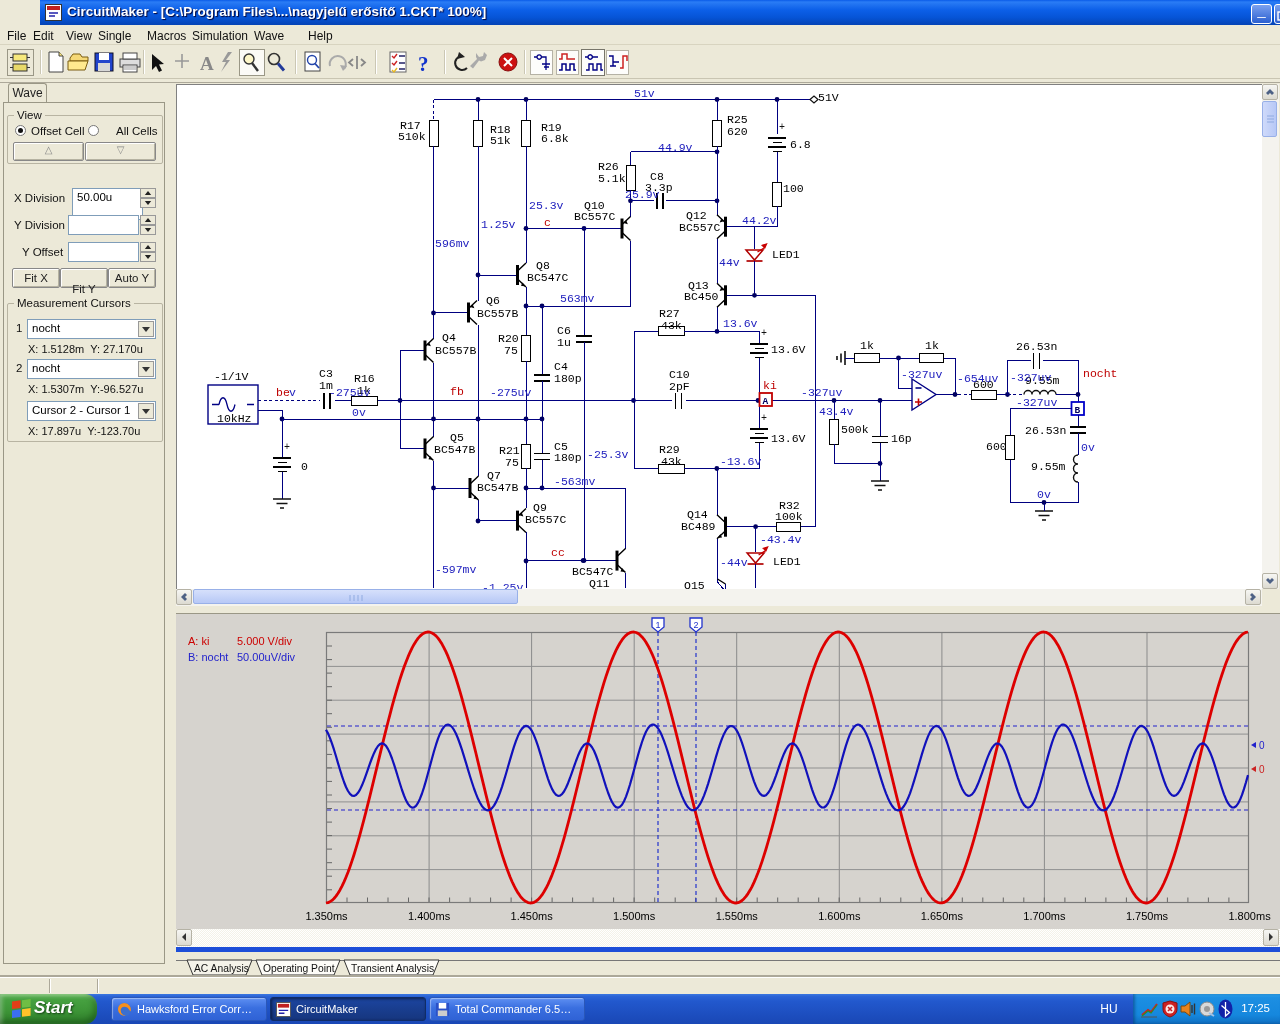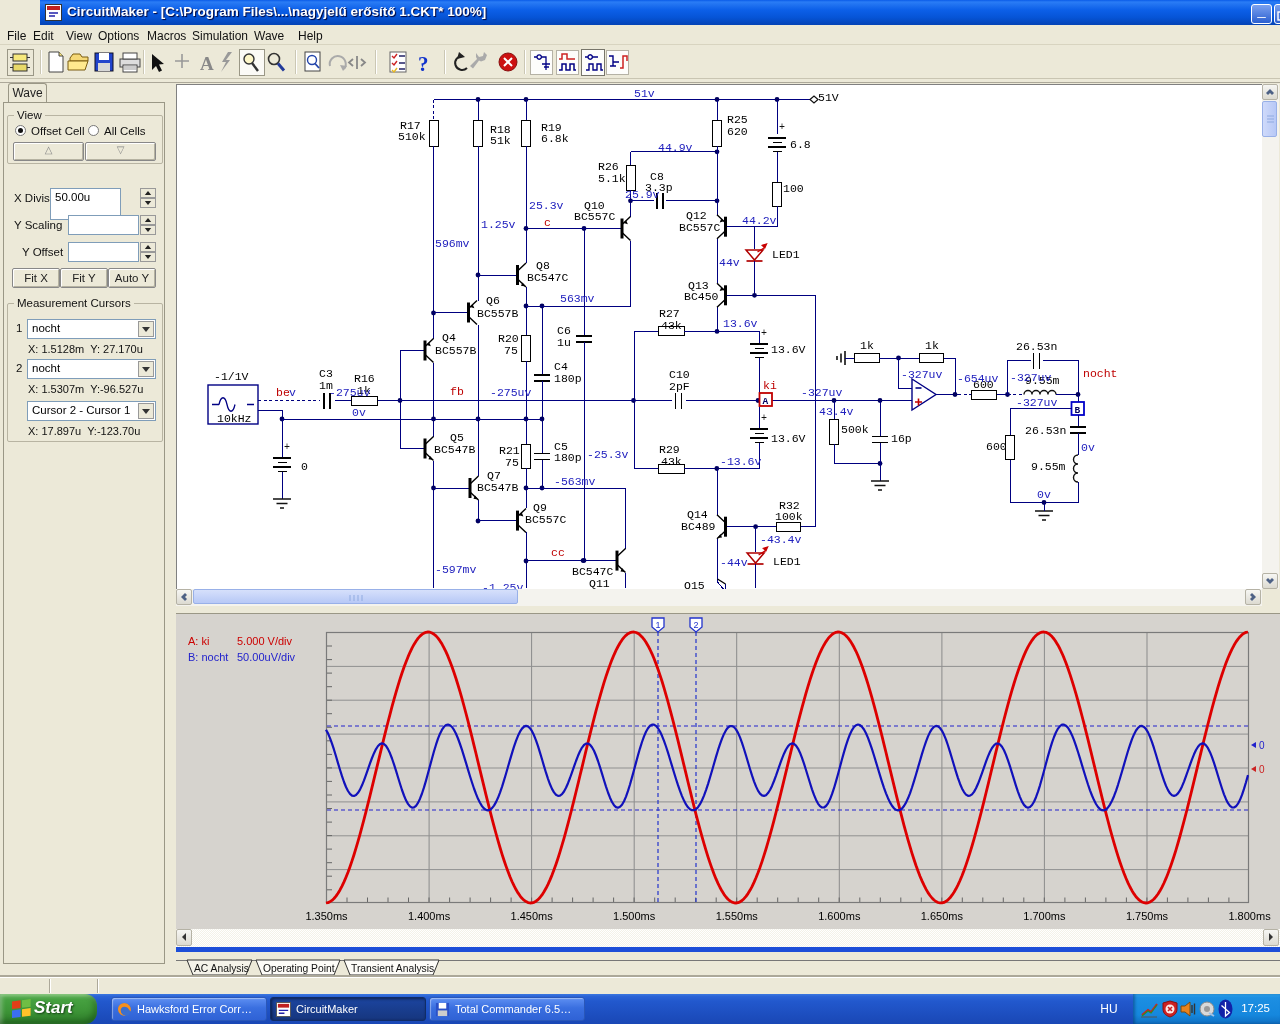--- a/index.html
+++ b/index.html
@@ -61,25 +61,25 @@
         <rect x="6" y="3" width="9" height="8" fill="none" stroke="#fff" stroke-width="1.4"></rect>
         <rect x="3" y="7" width="9" height="8" fill="#4a74d8" stroke="#fff" stroke-width="1.4"></rect>
       </svg></div>
   <div class="tbtn" style="left:1257px;background:linear-gradient(#f3a188,#dd4532 40%,#c03a20)">✕</div>
 </div>
 
 <div class="abs" id="menubar">
     <span style="left:7px">File</span>
     <span style="left:33px">Edit</span>
     <span style="left:66px">View</span>
-    <span style="left:98px">Options</span>
+    <span style="left:98px">Single</span>
     <span style="left:147px">Macros</span>
     <span style="left:192px">Simulation</span>
     <span style="left:254px">Wave</span>
-    <span style="left:298px">Help</span>
+    <span style="left:308px">Help</span>
   </div>
 
 <div class="abs" id="toolbar">
   <svg class="abs" style="left:0;top:0" width="1280" height="33">
 
     <rect x="7.5" y="3.5" width="26" height="26" fill="#ece9d8" stroke="#9a9786"></rect>
     <g>
         <rect x="13" y="8" width="14" height="7" fill="#f7e97c" stroke="#333"></rect>
         <rect x="13" y="18" width="14" height="7" fill="#e8d96a" stroke="#333"></rect>
         <path d="M10,11.5 h3 M10,21.5 h3 M27,11.5 h3 M27,21.5 h3" stroke="#333"></path>
@@ -164,50 +164,50 @@
 <div class="abs" id="lpanel">
   <div id="wavetab">Wave</div>
   <div id="pane"></div>
   <div class="grp" style="left:7px;top:32px;width:156px;height:49px">
       <div class="glab">View</div>
     </div>
   <div class="radio" style="left:15px;top:42px"></div>
     <div class="abs" style="left:18px;top:45px;width:5px;height:5px;border-radius:50%;background:#111"></div>
   <div class="lab" style="left:31px;top:42px">Offset Cell</div>
   <div class="radio" style="left:88px;top:42px"></div>
-  <div class="lab" style="left:104px;top:42px">All Cells</div>
+  <div class="lab" style="left:116px;top:42px">All Cells</div>
   <div class="btn" style="left:13px;top:59px;width:71px;height:19px"><span style="color:#888;font-size:10px">△</span></div>
   <div class="btn" style="left:85px;top:59px;width:71px;height:19px"><span style="color:#888;font-size:10px">▽</span></div>
 
   <div class="lab" style="left:14px;top:109px">X Division</div>
-  <div class="tbox" style="left:50px;top:105px;width:71px;height:32px">50.00u</div>
+  <div class="tbox" style="left:72px;top:105px;width:71px;height:32px">50.00u</div>
   <svg class="abs" style="left:140px;top:105px" width="16" height="20">
       <rect x="0.5" y="0.5" width="15" height="9" fill="#ece9d8" stroke="#999"></rect>
       <rect x="0.5" y="10.5" width="15" height="9" fill="#ece9d8" stroke="#999"></rect>
       <path d="M8,3 l3.2,4 h-6.4 z" fill="#222"></path>
       <path d="M8,17 l-3.2,-4 h6.4 z" fill="#222"></path>
     </svg>
-  <div class="lab" style="left:14px;top:136px">Y Scaling</div>
+  <div class="lab" style="left:14px;top:136px">Y Division</div>
   <div class="tbox" style="left:68px;top:132px;width:71px;height:20px"></div>
   <svg class="abs" style="left:140px;top:132px" width="16" height="20">
       <rect x="0.5" y="0.5" width="15" height="9" fill="#ece9d8" stroke="#999"></rect>
       <rect x="0.5" y="10.5" width="15" height="9" fill="#ece9d8" stroke="#999"></rect>
       <path d="M8,3 l3.2,4 h-6.4 z" fill="#222"></path>
       <path d="M8,17 l-3.2,-4 h6.4 z" fill="#222"></path>
     </svg>
   <div class="lab" style="left:22px;top:163px">Y Offset</div>
   <div class="tbox" style="left:68px;top:159px;width:71px;height:20px"></div>
   <svg class="abs" style="left:140px;top:159px" width="16" height="20">
       <rect x="0.5" y="0.5" width="15" height="9" fill="#ece9d8" stroke="#999"></rect>
       <rect x="0.5" y="10.5" width="15" height="9" fill="#ece9d8" stroke="#999"></rect>
       <path d="M8,3 l3.2,4 h-6.4 z" fill="#222"></path>
       <path d="M8,17 l-3.2,-4 h6.4 z" fill="#222"></path>
     </svg>
   <div class="btn" style="left:12px;top:185px;width:48px;height:20px;padding-top:3px">Fit X</div>
-  <div class="btn" style="left:60px;top:185px;width:48px;height:20px;padding-top:3px">Fit Y</div>
+  <div class="btn" style="left:60px;top:185px;width:48px;height:20px;padding-top:14px">Fit Y</div>
   <div class="btn" style="left:108px;top:185px;width:48px;height:20px;padding-top:3px">Auto Y</div>
 
   <div class="grp" style="left:7px;top:220px;width:156px;height:139px">
       <div class="glab">Measurement Cursors</div>
     </div>
   <div class="lab" style="left:16px;top:239px">1</div>
   <div class="tbox combo" style="left:27px;top:236px;width:129px;height:20px">nocht<div class="drop"><svg width="14" height="14">
           <path d="M3,5 l4,5 4,-5 z" fill="#333"></path>
         </svg></div></div>
   <div class="lab" style="left:28px;top:260px;font-size:11px">X: 1.5128m&nbsp; Y: 27.170u</div>

